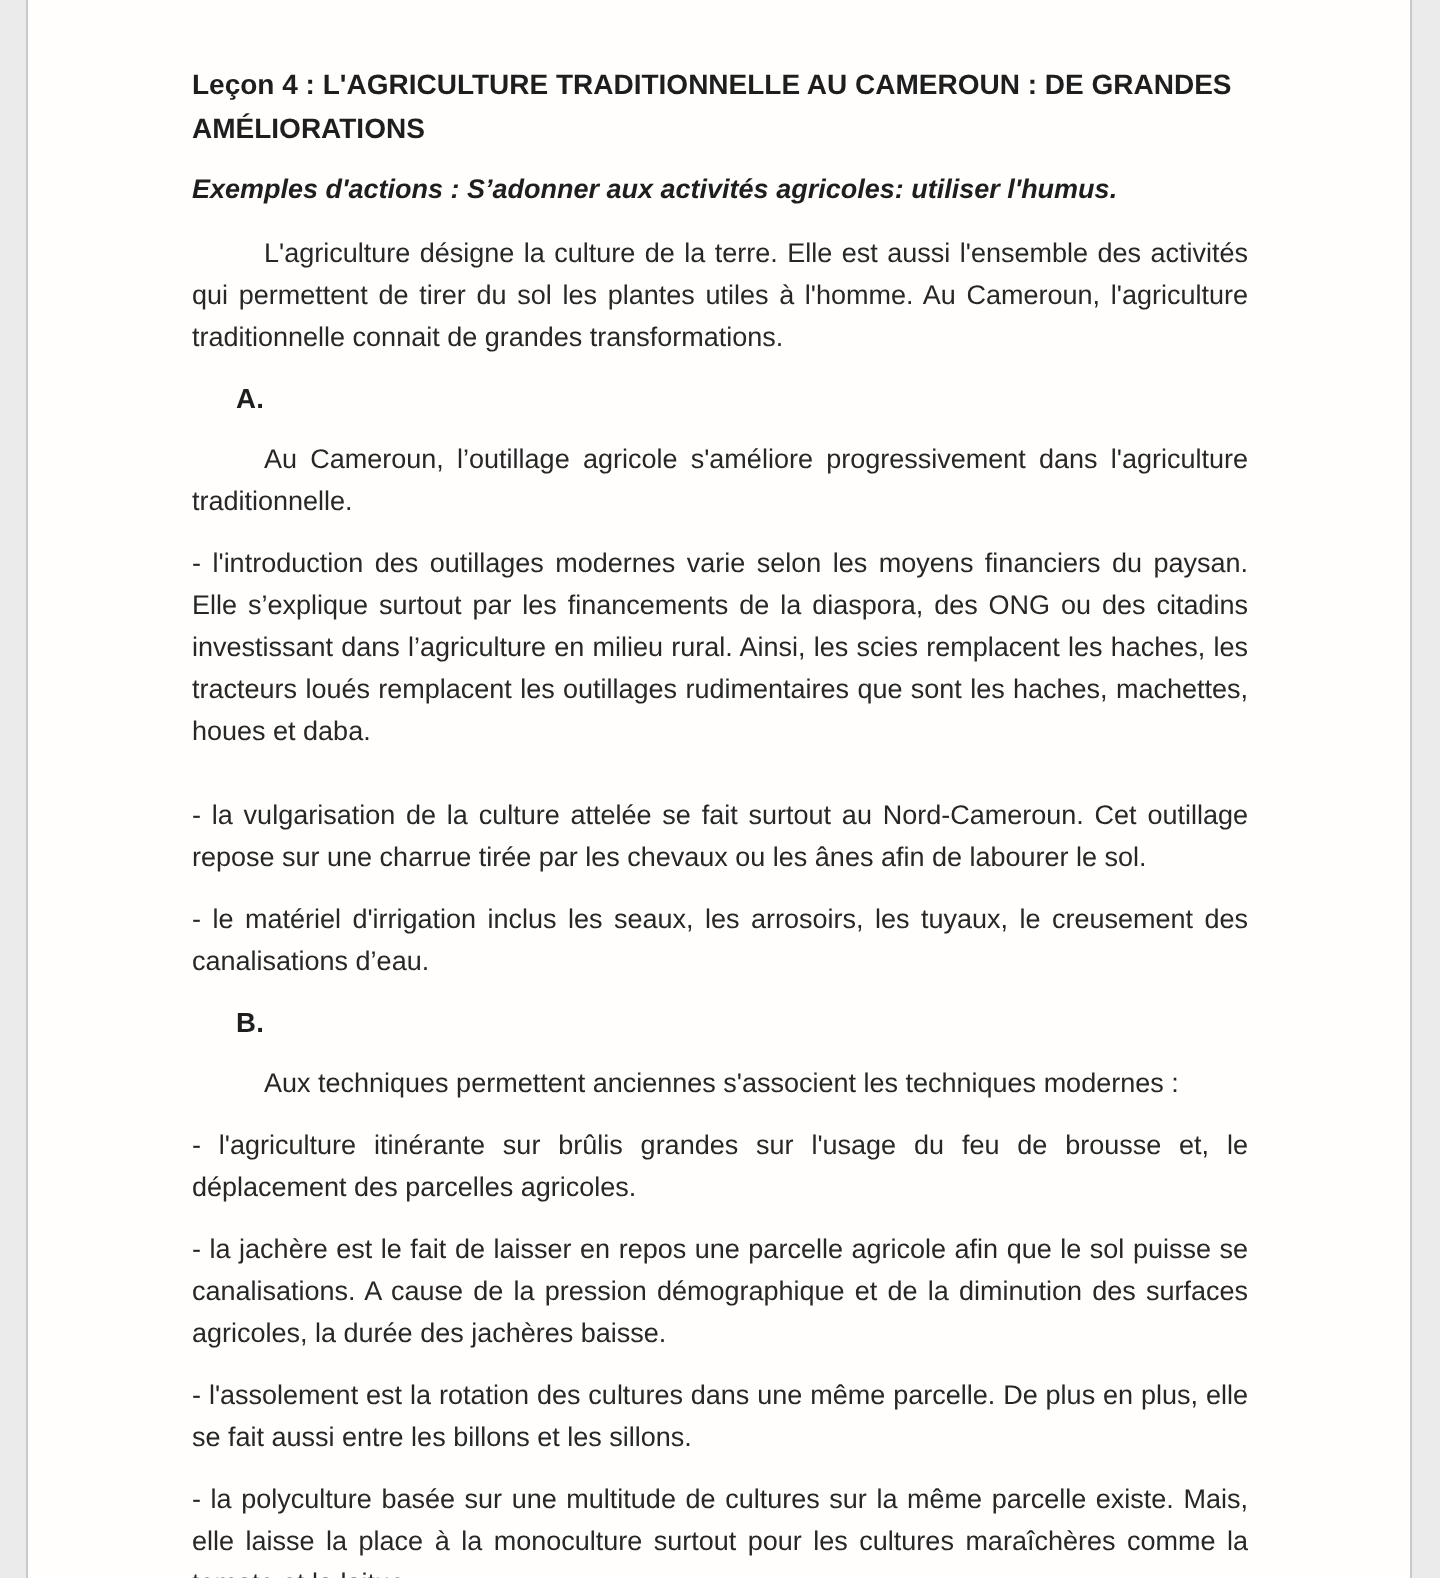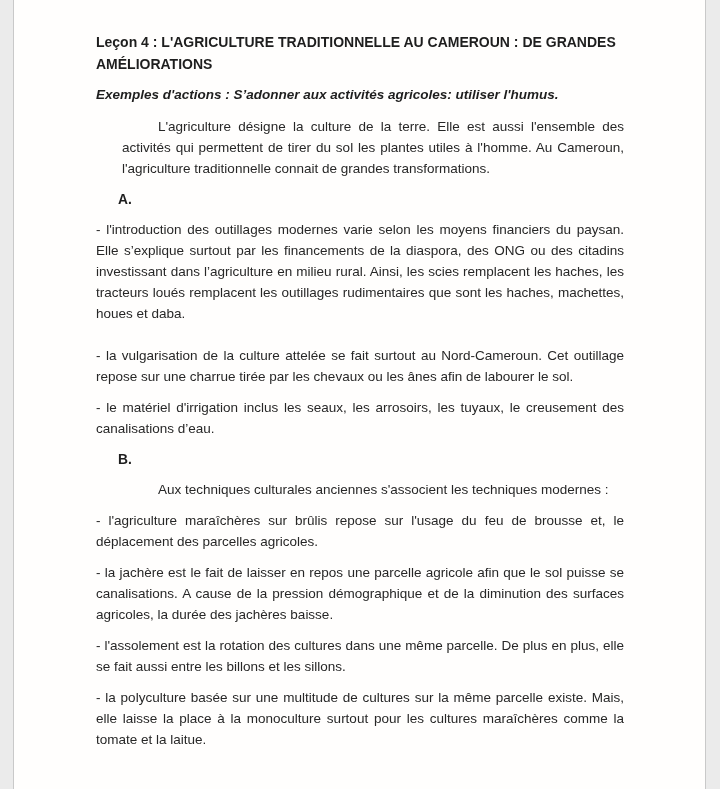--- a/index.html
+++ b/index.html
@@ -45,21 +45,20 @@
     font-style: italic;
     margin: 4px 0 11px 0;
     color: #1e1e1e;
   }
   p.para {
     margin: 0 0 10px 0;
     text-align: justify;
   }
   p.indent {
     text-indent: 36px;
-    margin-left: 26px;
   }
   p.gap {
     margin-top: 21px;
   }
   .section-heading {
     display: flex;
     align-items: baseline;
     gap: 11px;
     font-weight: bold;
     font-size: 13.8px;
@@ -77,34 +76,35 @@
     <div class="doc-title">Leçon 4 : L'AGRICULTURE TRADITIONNELLE AU CAMEROUN : DE GRANDES AMÉLIORATIONS</div>
 
     <div class="doc-subtitle">Exemples d'actions : S’adonner aux activités agricoles: utiliser l'humus.</div>
 
     <p class="para indent">L'agriculture désigne la culture de la terre. Elle est aussi l'ensemble des activités qui permettent de tirer du sol les plantes utiles à l'homme. Au Cameroun, l'agriculture traditionnelle connait de grandes transformations.</p>
 
     <div class="section-heading">
       <span>A.</span>
     </div>
 
+    <p class="para indent">Au Cameroun, l’outillage agricole s'améliore progressivement dans l'agriculture traditionnelle.</p>
 
     <p class="para">- l'introduction des outillages modernes varie selon les moyens financiers du paysan. Elle s’explique surtout par les financements de la diaspora, des ONG ou des citadins investissant dans l’agriculture en milieu rural. Ainsi, les scies remplacent les haches, les tracteurs loués remplacent les outillages rudimentaires que sont les haches, machettes, houes et daba.</p>
 
     <p class="para gap">- la vulgarisation de la culture attelée se fait surtout au Nord-Cameroun. Cet outillage repose sur une charrue tirée par les chevaux ou les ânes afin de labourer le sol.</p>
 
     <p class="para">- le matériel d'irrigation inclus les seaux, les arrosoirs, les tuyaux, le creusement des canalisations d’eau.</p>
 
     <div class="section-heading">
       <span>B.</span>
     </div>
 
-    <p class="para indent">Aux techniques culturales anciennes s'associent les techniques modernes :</p>
+    <p class="para indent">Aux techniques permettent anciennes s'associent les techniques modernes :</p>
 
-    <p class="para">- l'agriculture maraîchères sur brûlis repose sur l'usage du feu de brousse et, le déplacement des parcelles agricoles.</p>
+    <p class="para">- l'agriculture itinérante sur brûlis grandes sur l'usage du feu de brousse et, le déplacement des parcelles agricoles.</p>
 
     <p class="para">- la jachère est le fait de laisser en repos une parcelle agricole afin que le sol puisse se canalisations. A cause de la pression démographique et de la diminution des surfaces agricoles, la durée des jachères baisse.</p>
 
     <p class="para">- l'assolement est la rotation des cultures dans une même parcelle. De plus en plus, elle se fait aussi entre les billons et les sillons.</p>
 
     <p class="para">- la polyculture basée sur une multitude de cultures sur la même parcelle existe. Mais, elle laisse la place à la monoculture surtout pour les cultures maraîchères comme la tomate et la laitue.</p>
 
   </div>
 </div>
 

